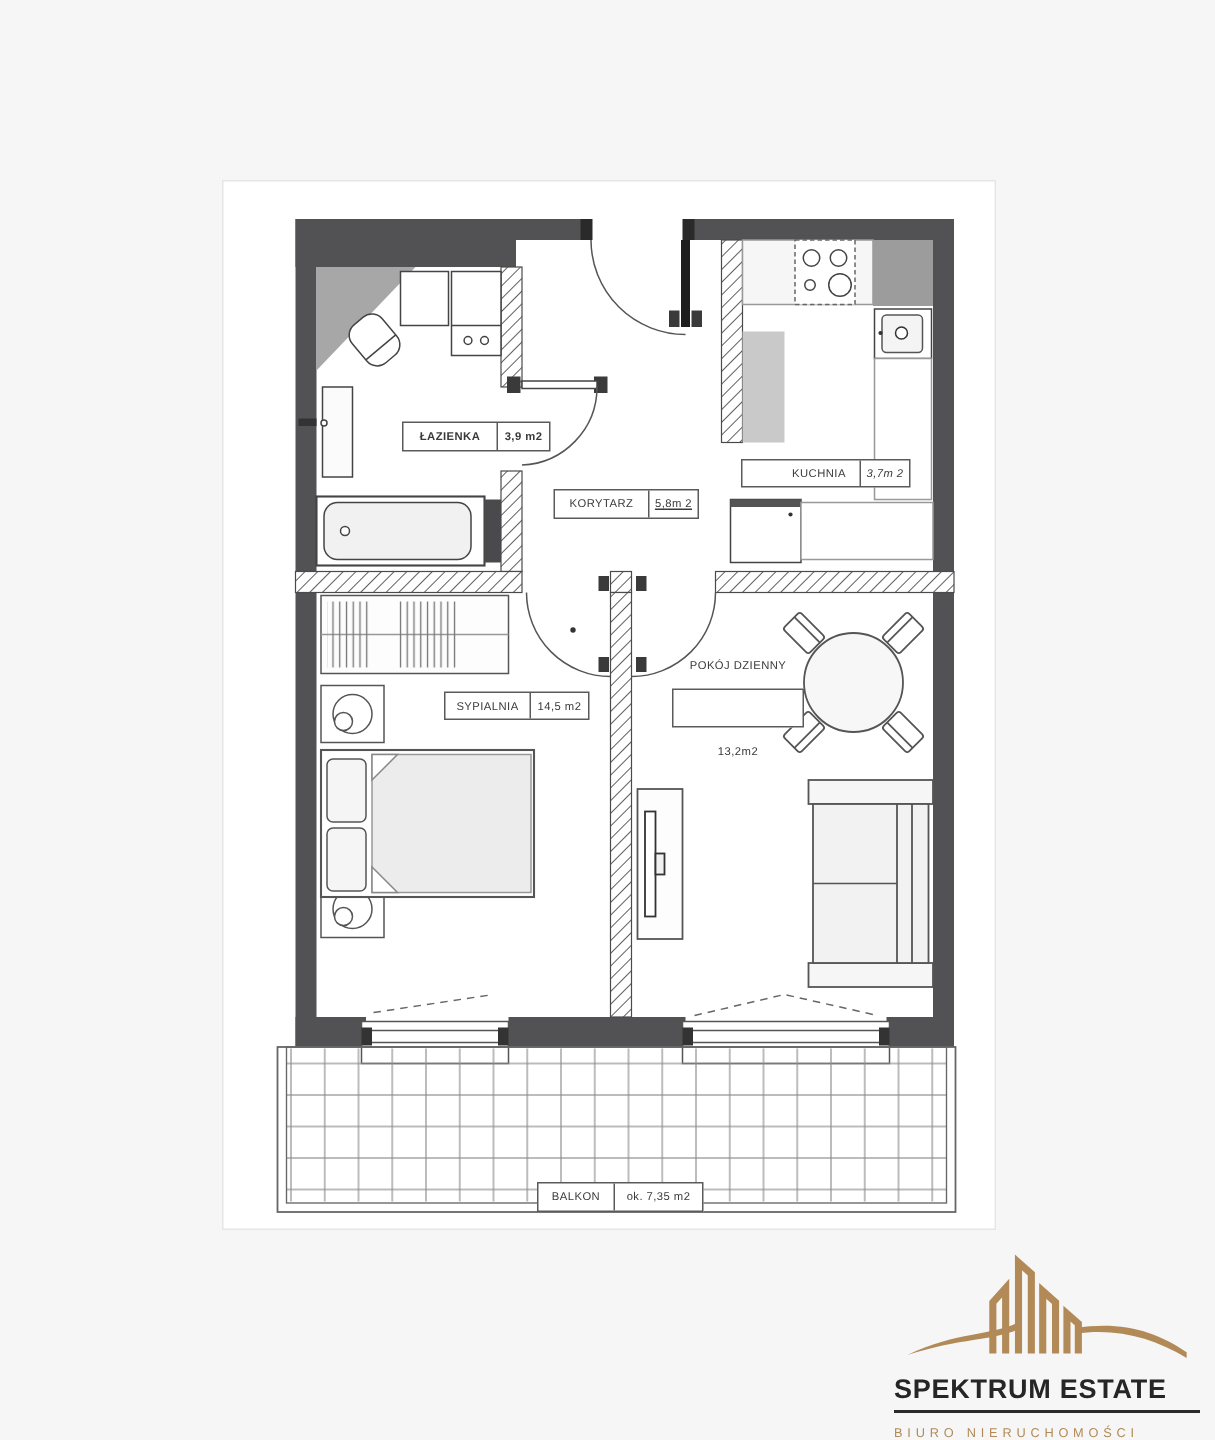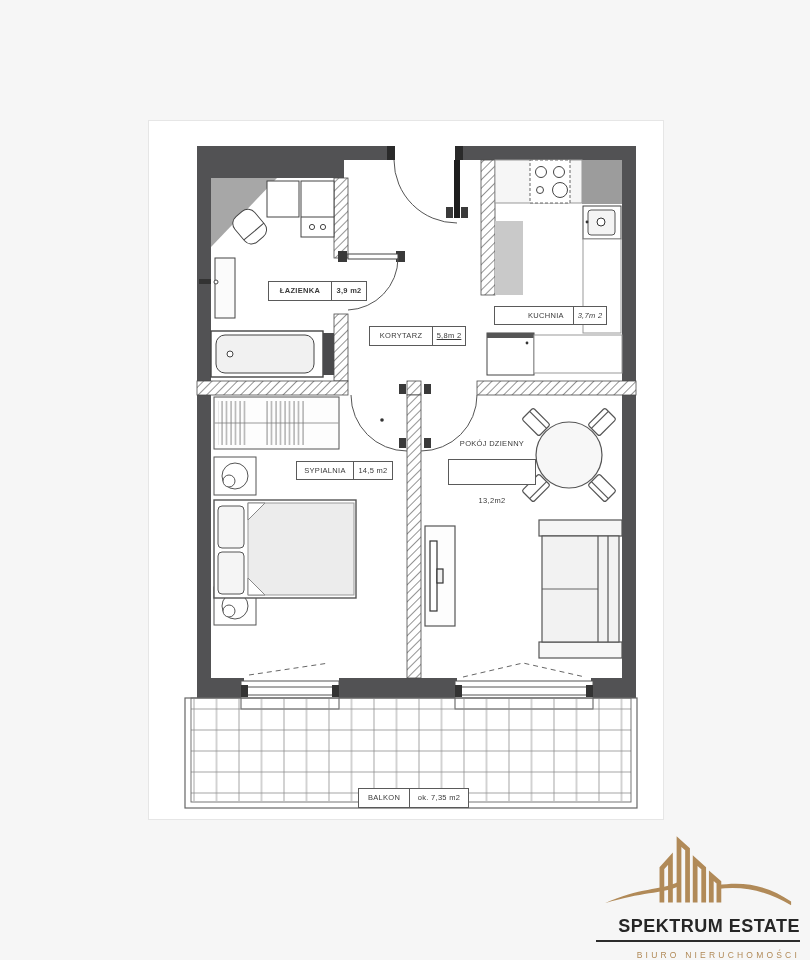--- a/index.html
+++ b/index.html
@@ -8,21 +8,21 @@
   .card{position:absolute;left:148px;top:120px;width:514px;height:698px;background:#ffffff;
         border:1px solid #e6e6e6;}
   .plan{position:absolute;left:0;top:0;width:514px;height:698px;}
   .label{position:absolute;display:flex;align-items:stretch;background:#fff;border:1px solid #5a5a5a;
          font-size:7.5px;line-height:1;color:#3a3a3a;letter-spacing:.3px;white-space:nowrap;}
   .label .cell{display:flex;align-items:center;justify-content:center;padding:0 3px;}
   .label .cell + .cell{border-left:1px solid #5a5a5a;}
   .label.stack{flex-direction:column;align-items:center;justify-content:center;padding:1px 3px;}
   .label.stack .cell{padding:1px 0;}
   .label.stack .cell + .cell{border-left:none;}
-  .logo{position:absolute;left:596px;top:826px;width:204px;text-align:right;}
+  .logo{position:absolute;left:596px;top:826px;width:204px;text-align:left;}
   .logo-art{display:block;margin:0 auto;}
   .logo-title{font-weight:bold;font-size:18px;letter-spacing:.5px;color:#262626;
               border-bottom:2px solid #2b2b2b;padding-bottom:3px;margin-top:-2px;}
   .logo-subtitle{font-size:8.5px;letter-spacing:3.2px;color:#b18a58;margin-top:8px;}
 </style>
 </head>
 <body>
 
 <div class="stage">
   <div class="card">

